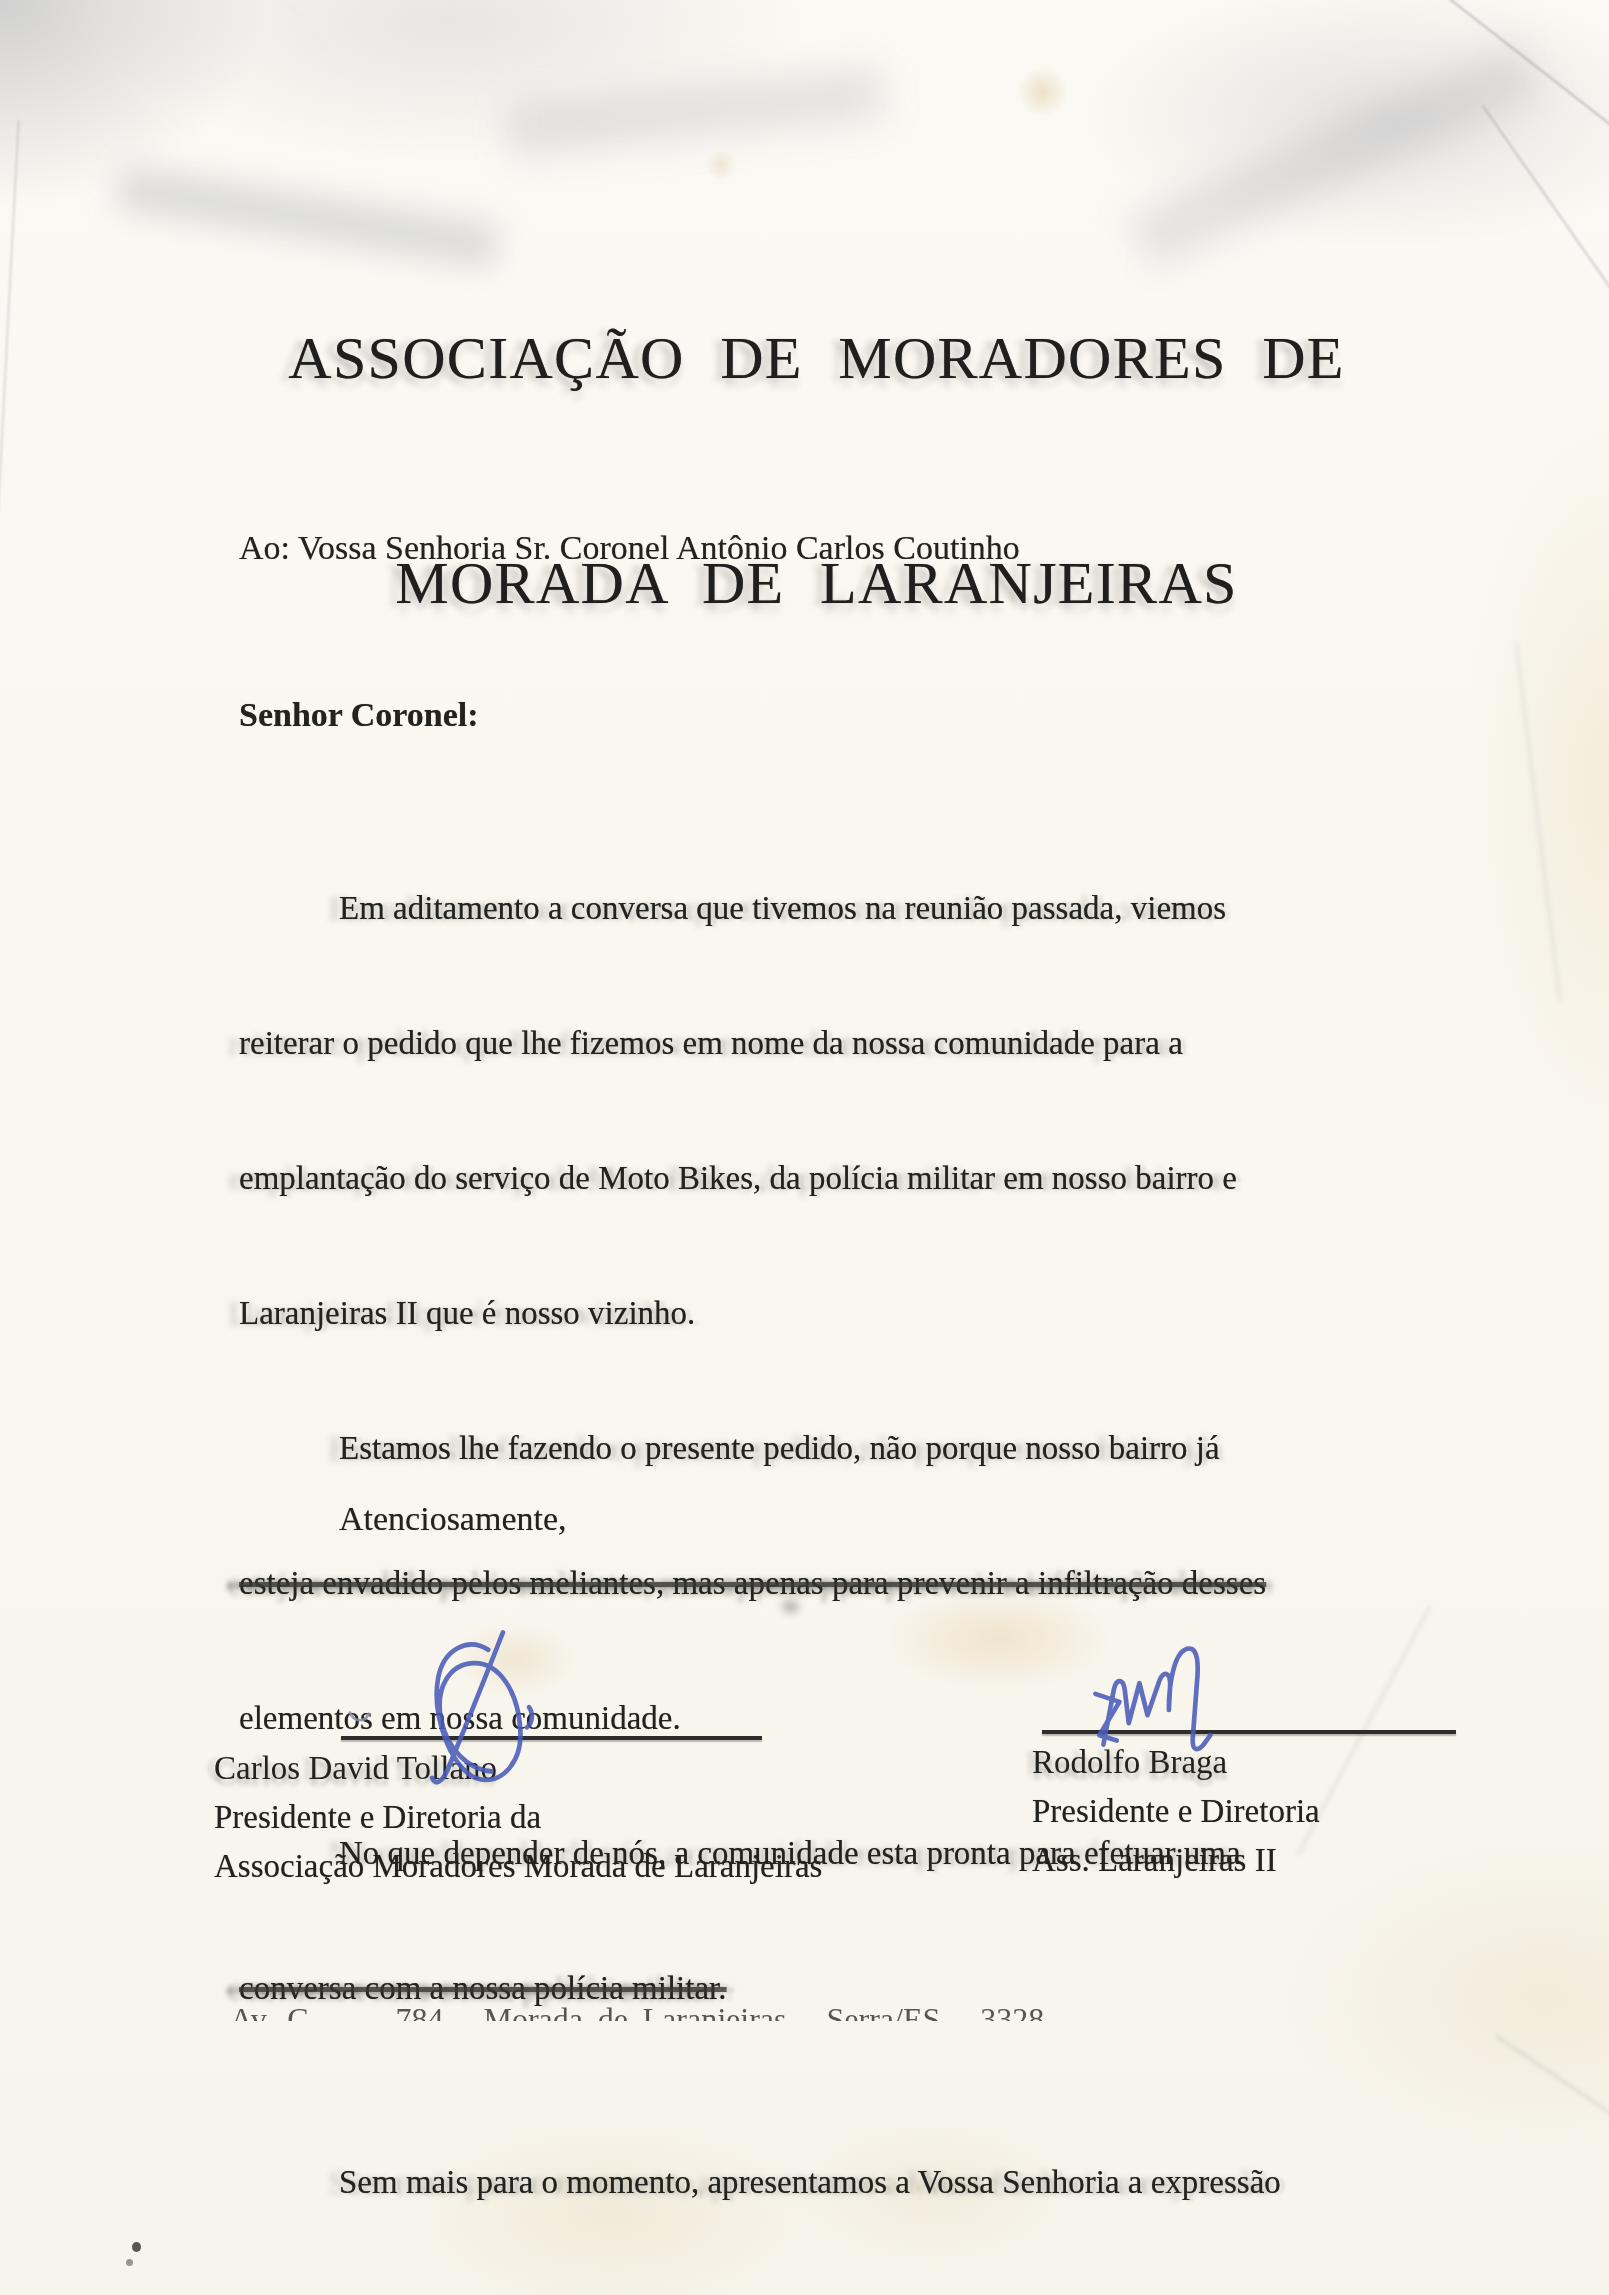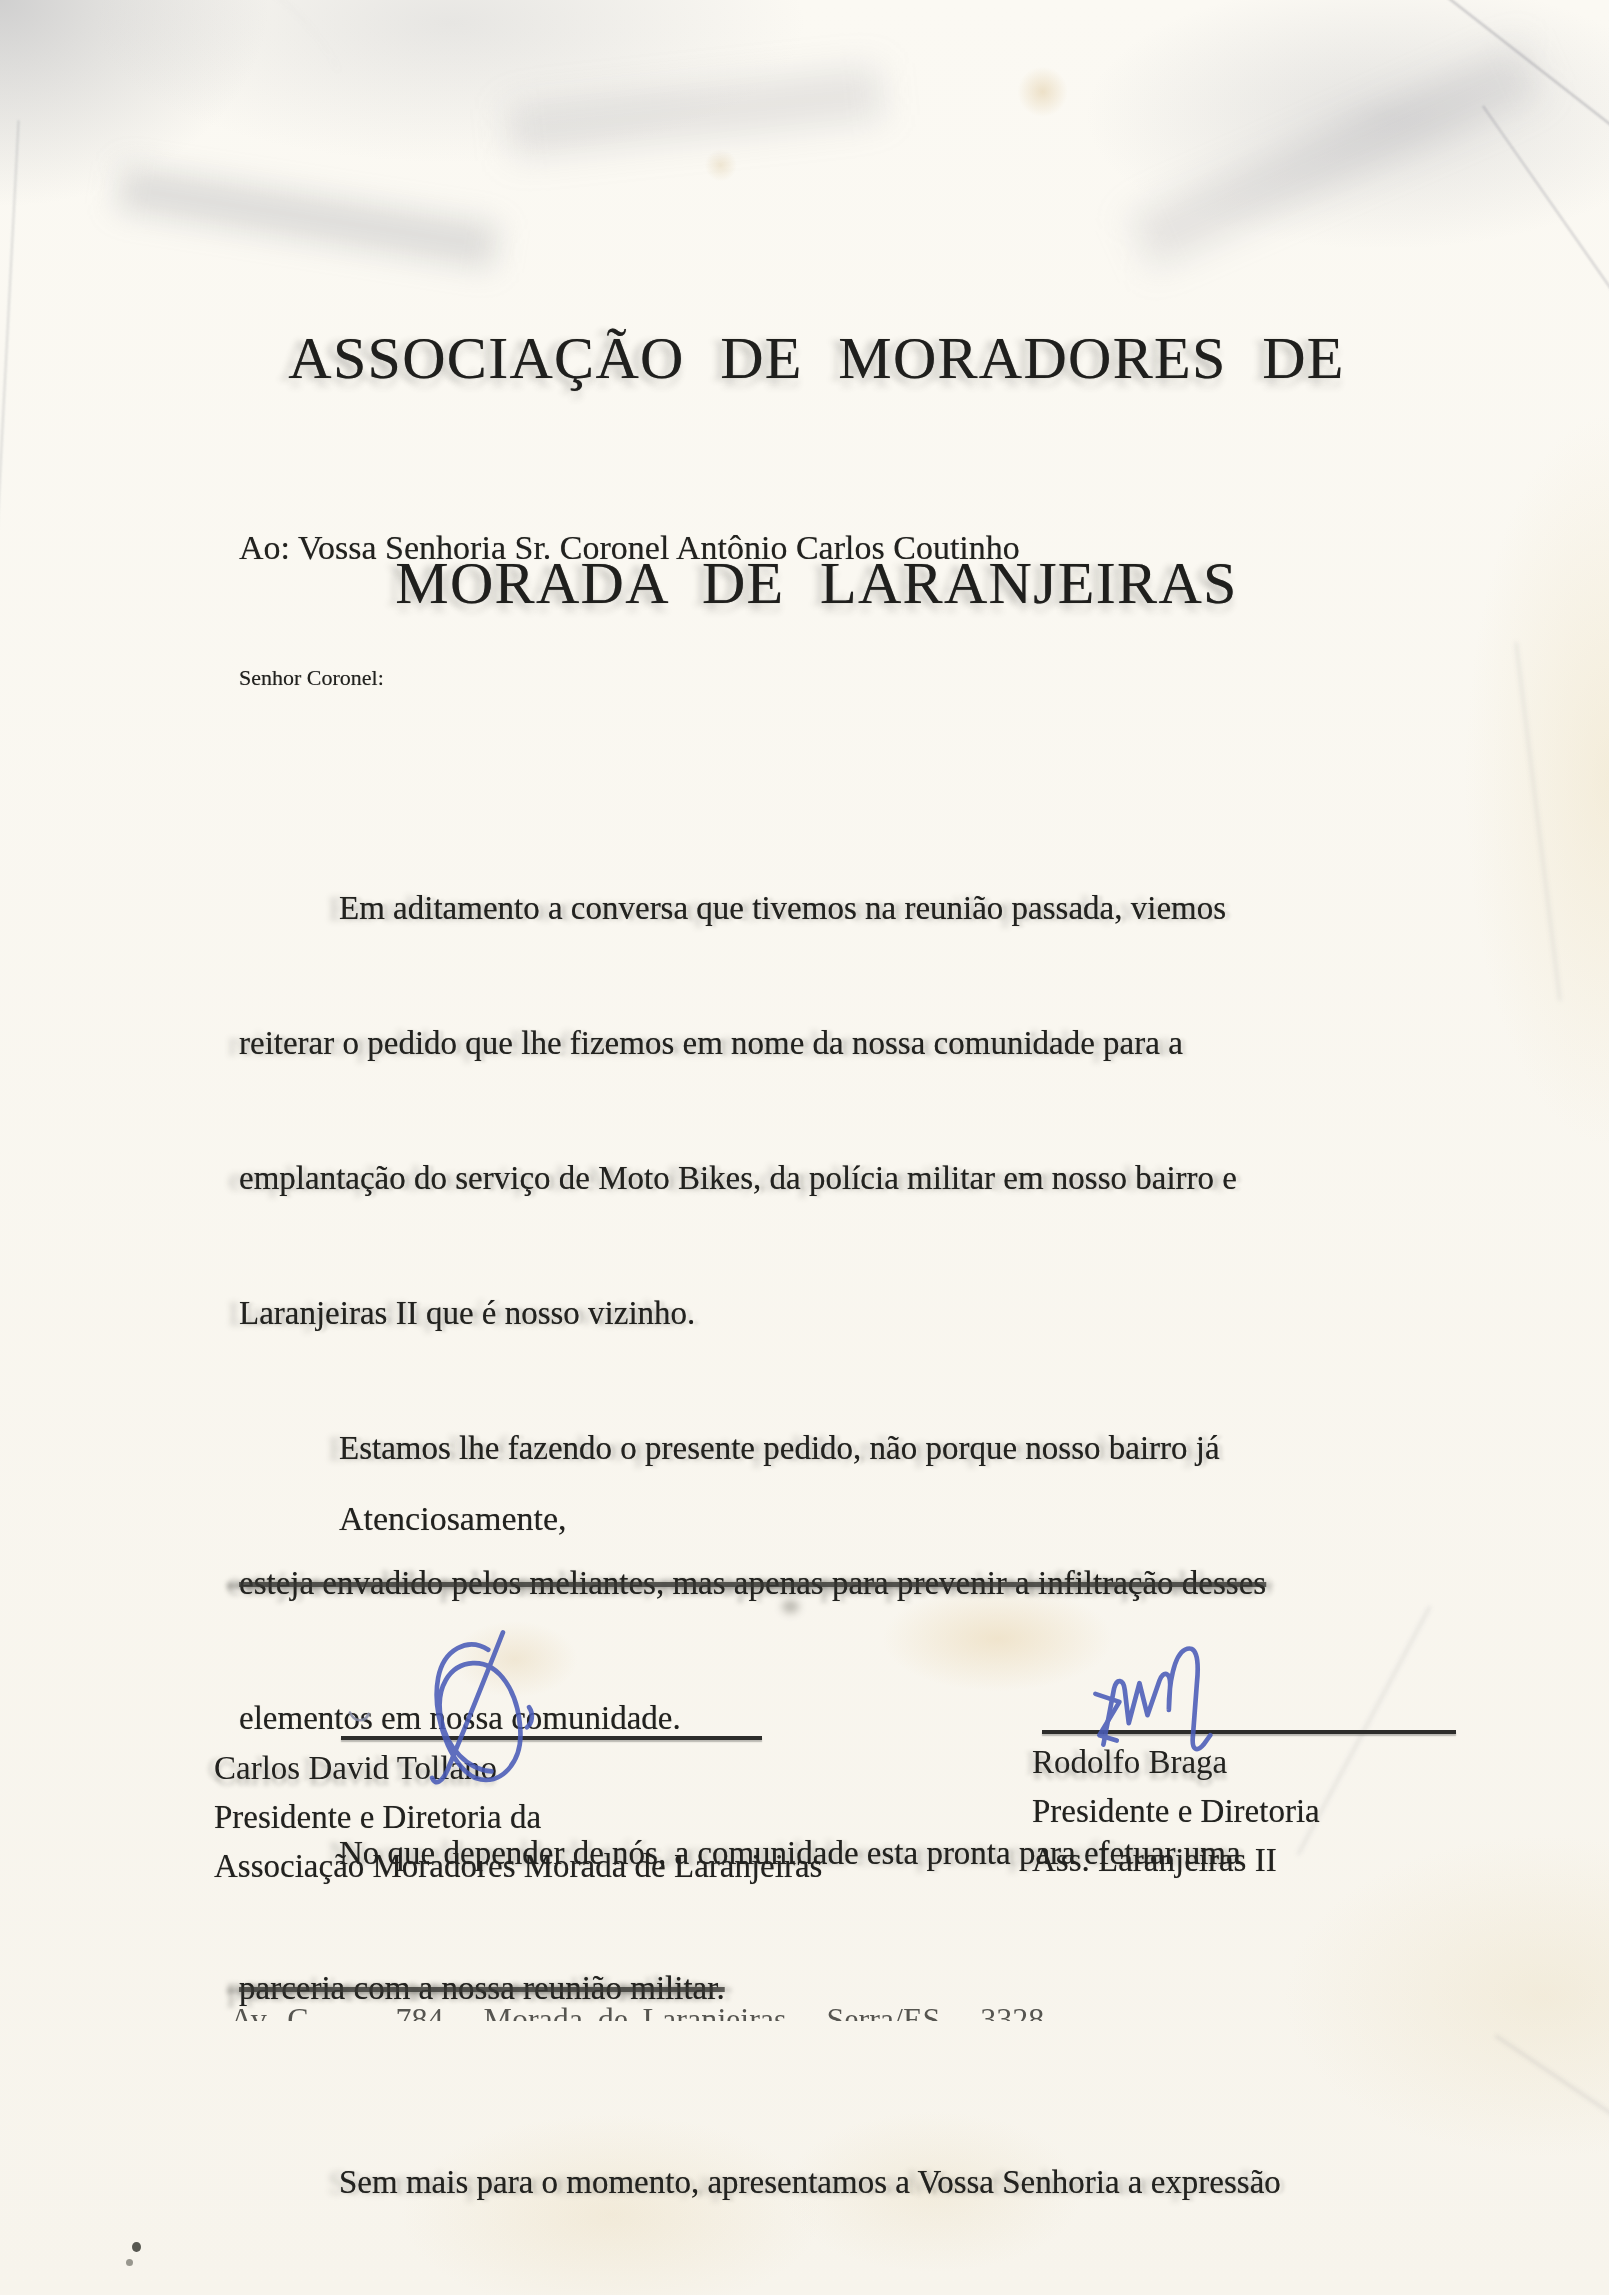--- a/index.html
+++ b/index.html
@@ -51,21 +51,21 @@
   .speck{position:absolute;border-radius:50%;}
   .dot1{left:132px;top:2242px;width:8.7px;height:10px;background:#3c3c36;opacity:.85;}
   .dot2{left:126px;top:2259px;width:7.3px;height:7.3px;background:#4a4a42;opacity:.55;}
   .smudge1{left:782px;top:1600px;width:17.4px;height:13.4px;background:#6a685f;
            filter:blur(4px);opacity:.45;}
   
   .tx{position:absolute;white-space:pre-wrap;padding-left:24px;}
   .title-block{left:0;right:0;top:171px;text-align:center;
       font-size:60px;line-height:75px;letter-spacing:1.3px;word-spacing:.32em;color:#1f1f1d;}
   .recipient{left:215px;top:529px;font-size:34px;}
-  .salutation{left:215px;top:665px;font-size:22px;}
+  .salutation{left:215px;top:696px;font-size:34px;font-weight:bold;}
   .body-block{left:215px;top:796px;width:1203px;font-size:33px;line-height:45px;}
   .line{display:block;}
   .indent{padding-left:100px;}
   .gap-before{margin-top:59px;}
   .closing{left:315px;top:1500px;font-size:34px;}
   .smear-light, .title-block .line{
       text-shadow:-10.7px 1.3px 6px rgba(62,62,58,.26), 4.7px 0.7px 3.3px rgba(62,62,58,.14),
                   0 0 0.7px rgba(30,30,28,.6);}
   .title-block .line{text-shadow:-9.4px 2px 6px rgba(70,70,66,.20), 0 8.7px 6.7px rgba(80,80,78,.14),
                   0 0 0.7px rgba(30,30,28,.6);}
@@ -124,21 +124,21 @@
 
   <div class="tx body-block">
     <span class="line indent"><span class="smear-light">Em aditamento a conversa que tivemos na reunião passada, viemos</span></span>
     <span class="line"><span class="smear-light">reiterar o pedido que lhe fizemos em nome da nossa comunidade para a</span></span>
     <span class="line"><span class="smear-light">emplantação do serviço de Moto Bikes, da polícia militar em nosso bairro e</span></span>
     <span class="line"><span class="smear-light">Laranjeiras II que é nosso vizinho.</span></span>
     <span class="line indent"><span class="smear-light">Estamos lhe fazendo o presente pedido, não porque nosso bairro já</span></span>
     <span class="line"><span class="smear-heavy">esteja envadido pelos meliantes, mas apenas para prevenir a infiltração desses</span></span>
     <span class="line"><span class="plain">elementos em nossa comunidade.</span></span>
     <span class="line indent"><span class="smear-light">No que depender de nós, a comunidade esta pronta para efetuar uma</span></span>
-    <span class="line"><span class="smear-heavy">parceria com a nossa reunião militar.</span></span>
+    <span class="line"><span class="smear-heavy">conversa com a nossa polícia militar.</span></span>
     <span class="line indent gap-before"><span class="smear-light">Sem mais para o momento, apresentamos a Vossa Senhoria a expressão</span></span>
     <span class="line"><span class="smear-heavy">da nossa elevada estima e destinta consideração.</span></span>
   </div>
 
   <div class="tx closing plain">Atenciosamente,</div>
 
   <div class="sig sig-left">
     <div class="rule rule-left"></div>
     <div class="sig-name">Carlos David Tollano</div>
     <div class="sig-role">Presidente e Diretoria da</div>

